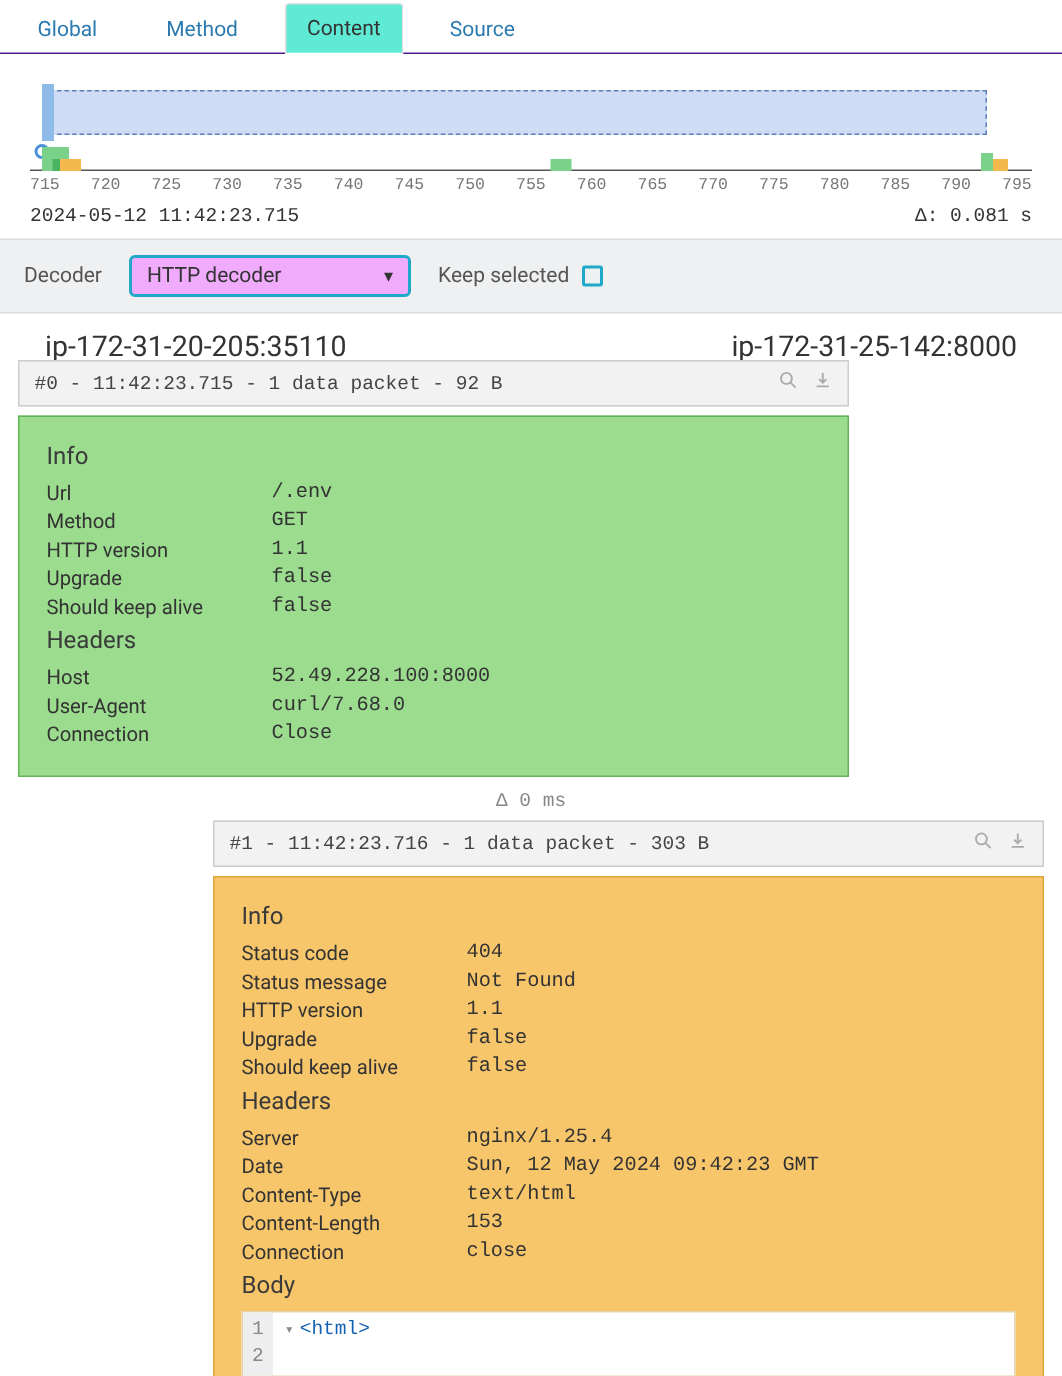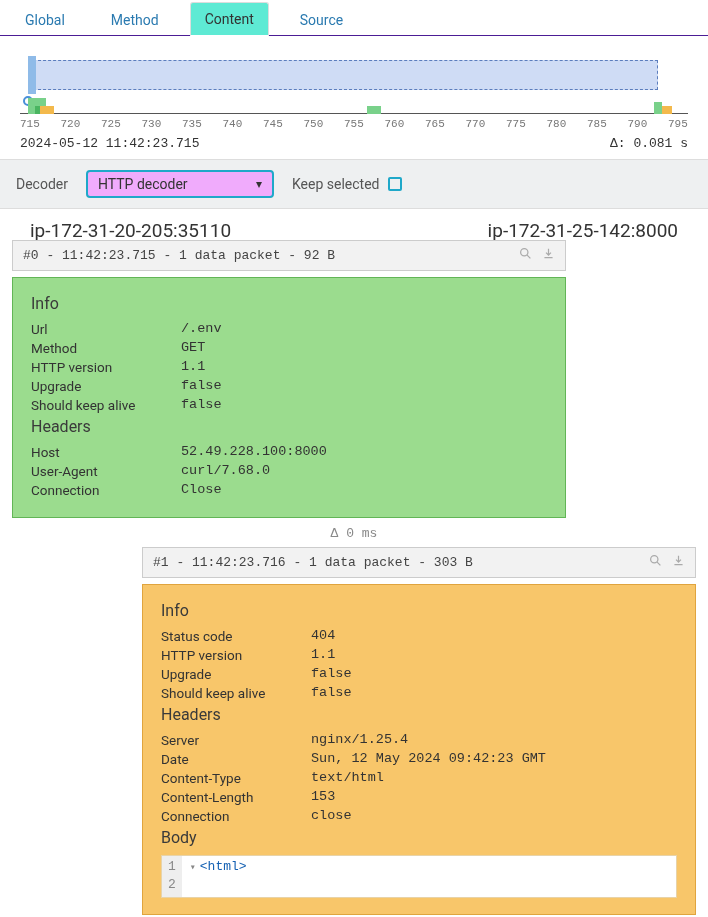--- a/index.html
+++ b/index.html
@@ -205,20 +205,24 @@
     </div>
   </div>
 
   <div class="card orange">
     <h4>Info</h4>
     <div class="kv">
         <span class="k">Status code</span>
         <span class="v">404</span>
       </div>
     <div class="kv">
+        <span class="k">Status message</span>
+        <span class="v">Not Found</span>
+      </div>
+    <div class="kv">
         <span class="k">HTTP version</span>
         <span class="v">1.1</span>
       </div>
     <div class="kv">
         <span class="k">Upgrade</span>
         <span class="v">false</span>
       </div>
     <div class="kv">
         <span class="k">Should keep alive</span>
         <span class="v">false</span>

